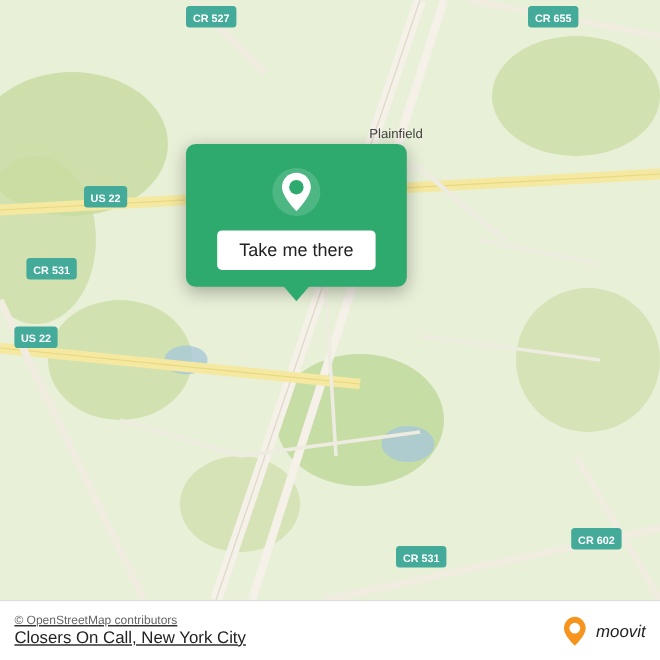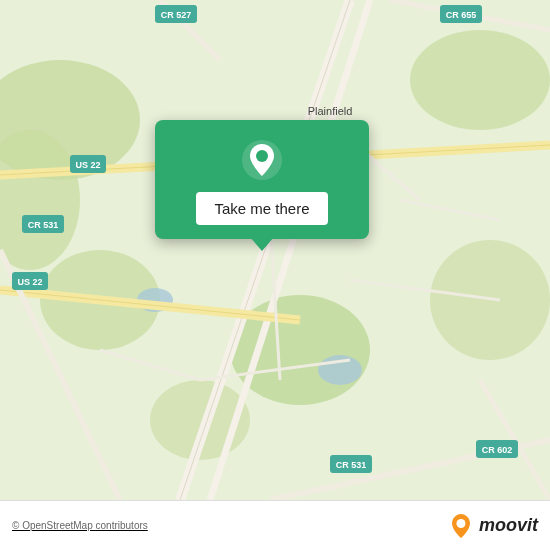--- a/index.html
+++ b/index.html
@@ -26,21 +26,21 @@
       height: 100%;
       position: absolute;
       top: 0; left: 0;
     }
 
     
     #popup-card {
       position: absolute;
       top: 120px;
       left: 155px;
-      width: 214px;
+      width: 184px;
       background: #2eaa6e;
       border-radius: 8px;
       display: flex;
       flex-direction: column;
       align-items: center;
       padding: 18px 16px 14px;
       box-shadow: 0 4px 14px rgba(0,0,0,0.3);
       z-index: 10;
     }
 
@@ -109,22 +109,22 @@
       align-items: center;
       gap: 4px;
     }
 
     #moovit-pin {
       width: 28px;
       height: 28px;
     }
 
     #moovit-text {
-      font-size: 18px;
-      font-weight: bold;
+      font-size: 14px;
+      font-weight: normal;
       color: #222;
       font-style: italic;
     }
   </style>
 </head>
 <body>
 
 <div id="map-container">
   <svg id="map-svg" viewBox="0 0 550 500" xmlns="http://www.w3.org/2000/svg">
 
@@ -201,20 +201,21 @@
       <path d="M22 6 C15 6 10 11.5 10 18 C10 26 22 38 22 38 C22 38 34 26 34 18 C34 11.5 29 6 22 6 Z" fill="white"></path>
       <circle cx="22" cy="18" r="6" fill="#2eaa6e"></circle>
     </svg>
     <button id="take-me-there-btn">Take me there</button>
   </div>
 </div>
 
 <div id="bottom-bar">
   <div id="bottom-left">
     <span id="osm-credit">© OpenStreetMap contributors</span>
+    <span id="location-name">Closers On Call, New York City</span>
   </div>
   <div id="moovit-logo">
     <svg id="moovit-pin" viewBox="0 0 28 28" xmlns="http://www.w3.org/2000/svg">
       <path d="M14 2 C9 2 5 6.5 5 11.5 C5 18 14 26 14 26 C14 26 23 18 23 11.5 C23 6.5 19 2 14 2 Z" fill="#f7941d"></path>
       <circle cx="14" cy="11.5" r="4.5" fill="white"></circle>
     </svg>
     <span id="moovit-text">moovit</span>
   </div>
 </div>
 

